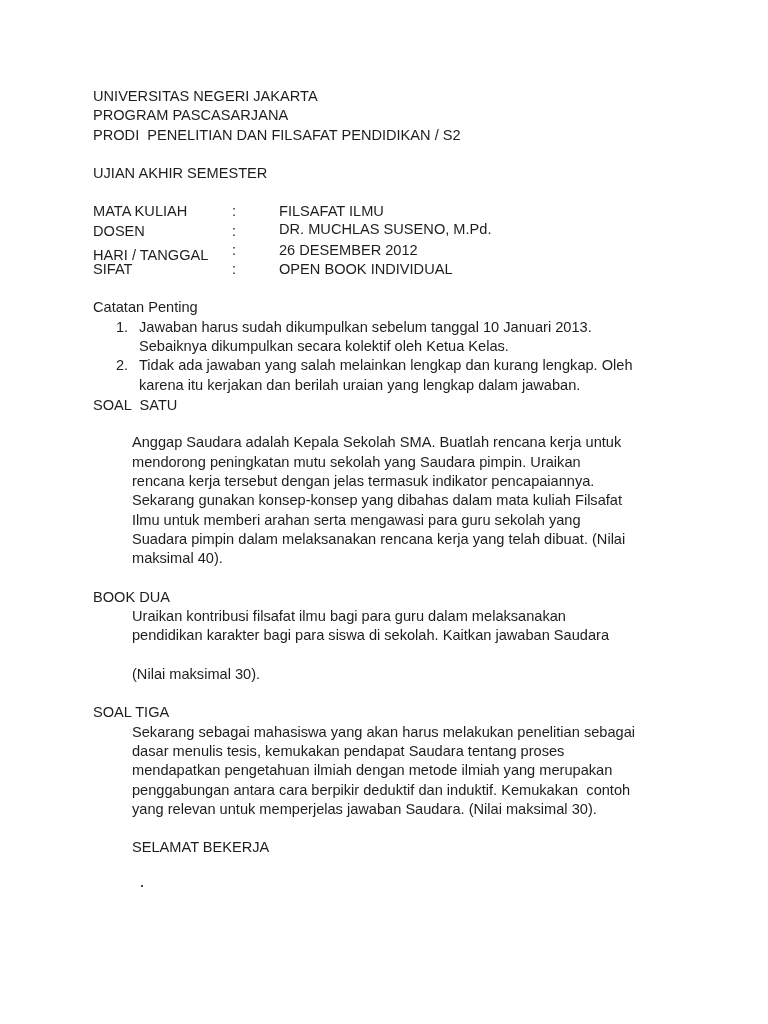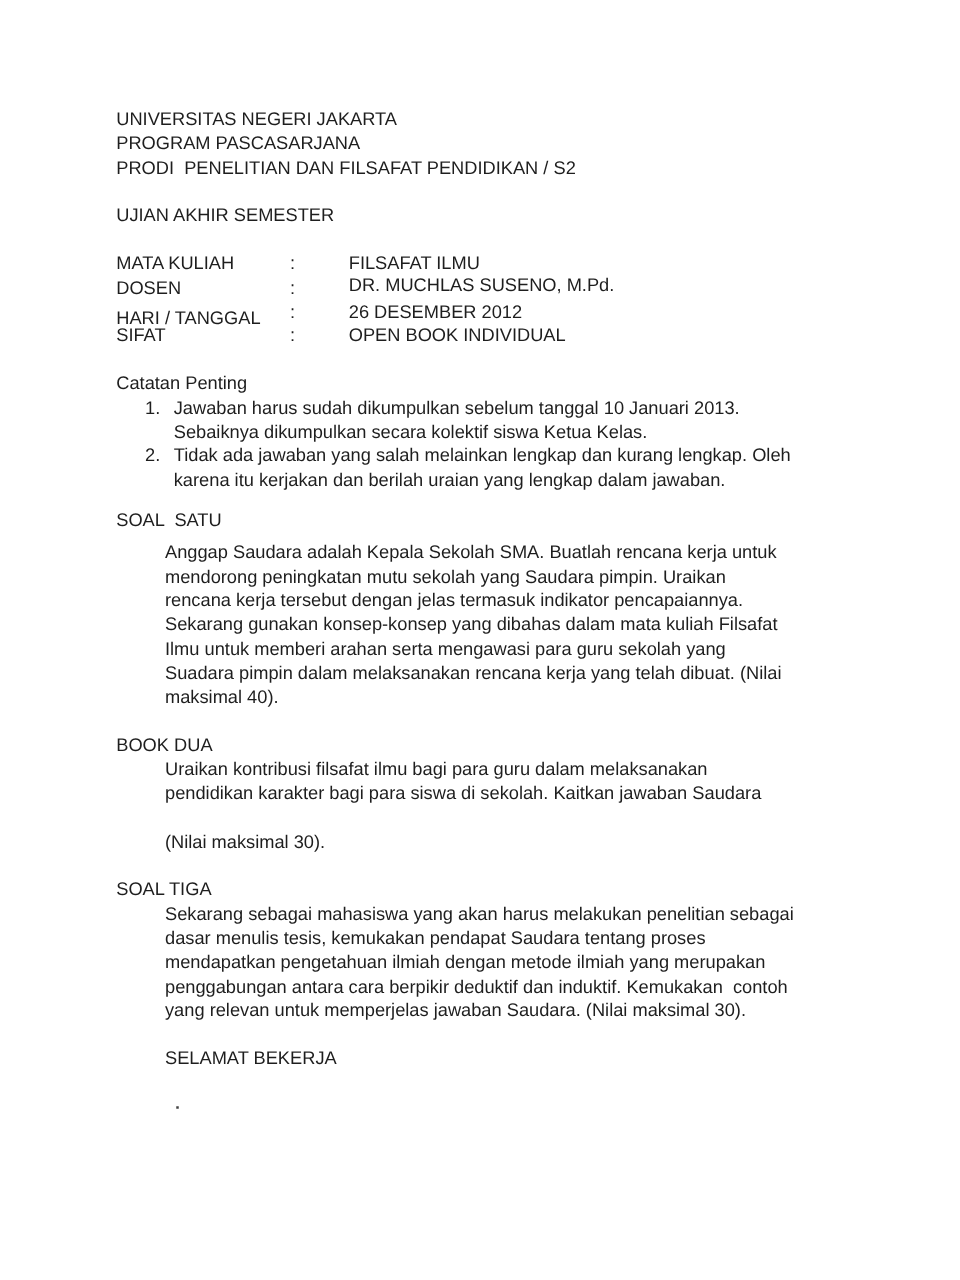--- a/index.html
+++ b/index.html
@@ -42,26 +42,26 @@
   <div class="line xcolon" style="top:241px">:</div>
   <div class="line xval" style="top:241px">26 DESEMBER 2012</div>
 
   <div class="line x0" style="top:260px">SIFAT</div>
   <div class="line xcolon" style="top:260px">:</div>
   <div class="line xval" style="top:260px">OPEN BOOK INDIVIDUAL</div>
 
   <div class="line x0" style="top:298px">Catatan Penting</div>
   <div class="line xnum" style="top:318px">1.</div>
   <div class="line xitem" style="top:318px">Jawaban harus sudah dikumpulkan sebelum tanggal 10 Januari 2013.</div>
-  <div class="line xitem" style="top:337px">Sebaiknya dikumpulkan secara kolektif siswa Ketua Kelas.</div>
+  <div class="line xitem" style="top:337px">Sebaiknya dikumpulkan secara kolektif oleh Ketua Kelas.</div>
   <div class="line xnum" style="top:356px">2.</div>
   <div class="line xitem" style="top:356px">Tidak ada jawaban yang salah melainkan lengkap dan kurang lengkap. Oleh</div>
   <div class="line xitem" style="top:376px">karena itu kerjakan dan berilah uraian yang lengkap dalam jawaban.</div>
 
-  <div class="line x0" style="top:408px">SOAL  SATU</div>
+  <div class="line x0" style="top:396px">SOAL  SATU</div>
   <div class="line xind" style="top:433px">Anggap Saudara adalah Kepala Sekolah SMA. Buatlah rencana kerja untuk</div>
   <div class="line xind" style="top:453px">mendorong peningkatan mutu sekolah yang Saudara pimpin. Uraikan</div>
   <div class="line xind" style="top:472px">rencana kerja tersebut dengan jelas termasuk indikator pencapaiannya.</div>
   <div class="line xind" style="top:511px">Ilmu untuk memberi arahan serta mengawasi para guru sekolah yang</div>
   <div class="line xind" style="top:491px">Sekarang gunakan konsep-konsep yang dibahas dalam mata kuliah Filsafat</div>
   <div class="line xind" style="top:530px">Suadara pimpin dalam melaksanakan rencana kerja yang telah dibuat. (Nilai</div>
   <div class="line xind" style="top:549px">maksimal 40).</div>
 
   <div class="line x0" style="top:588px">BOOK DUA</div>
   <div class="line xind" style="top:607px">Uraikan kontribusi filsafat ilmu bagi para guru dalam melaksanakan</div>

